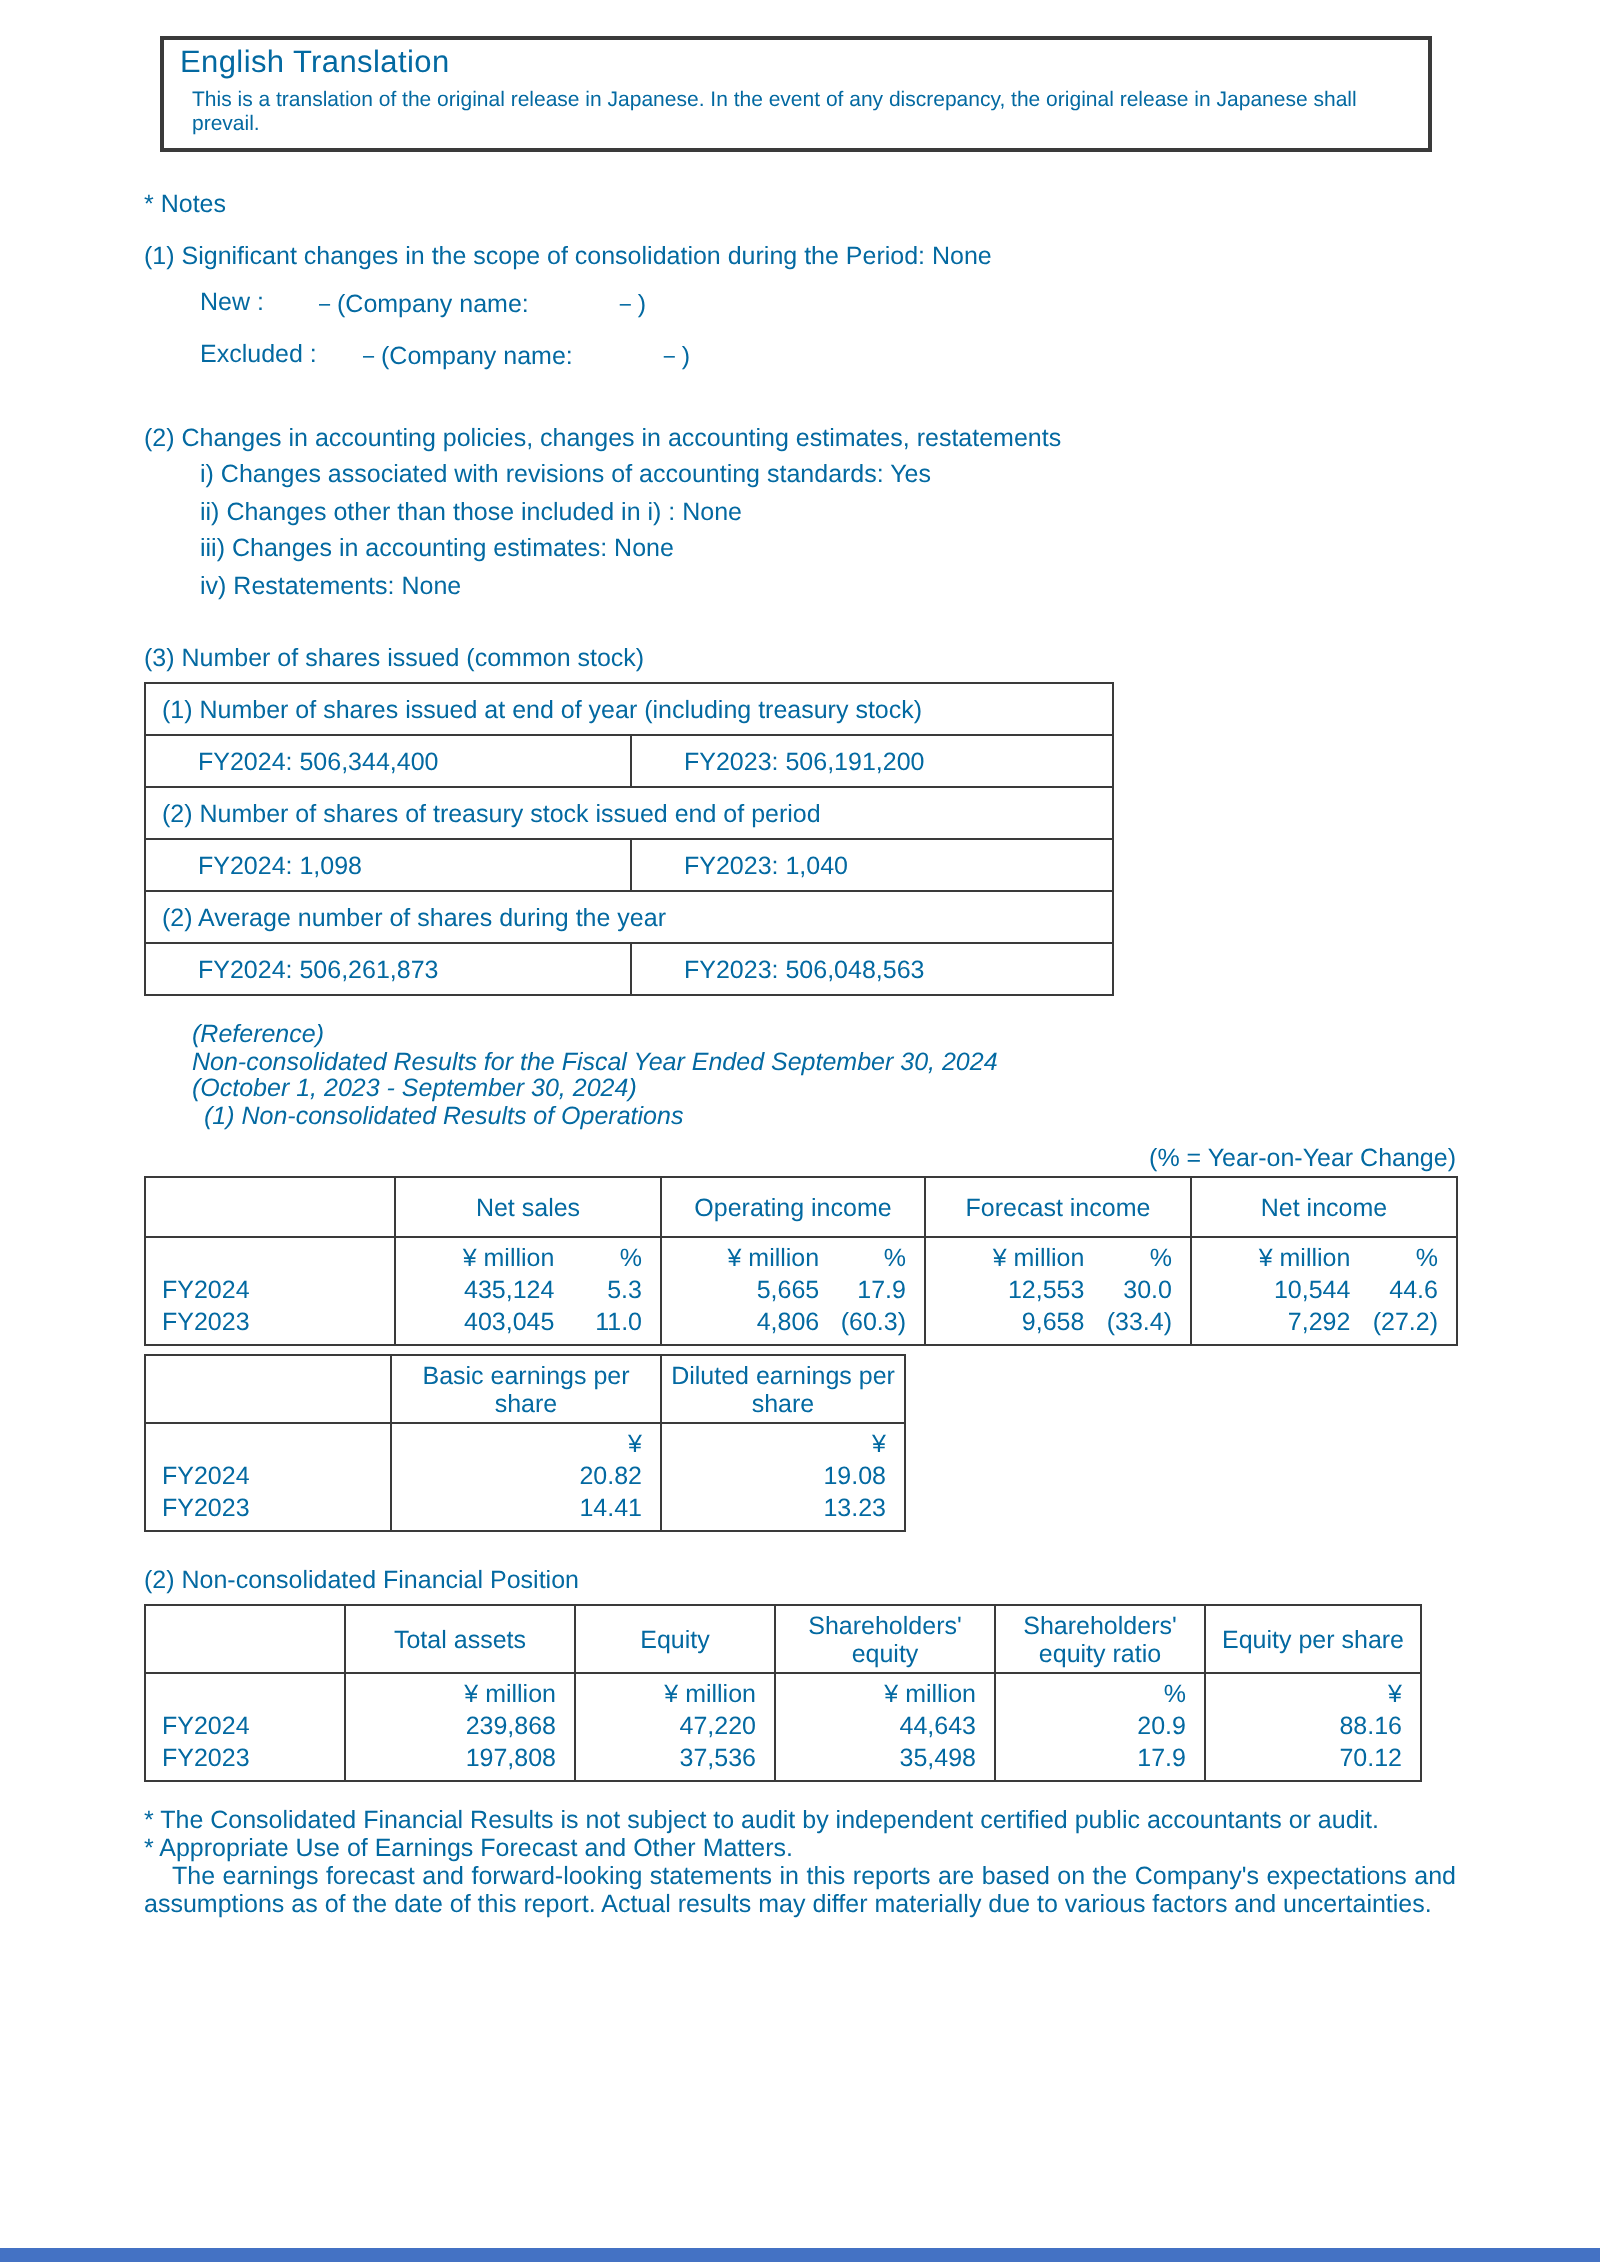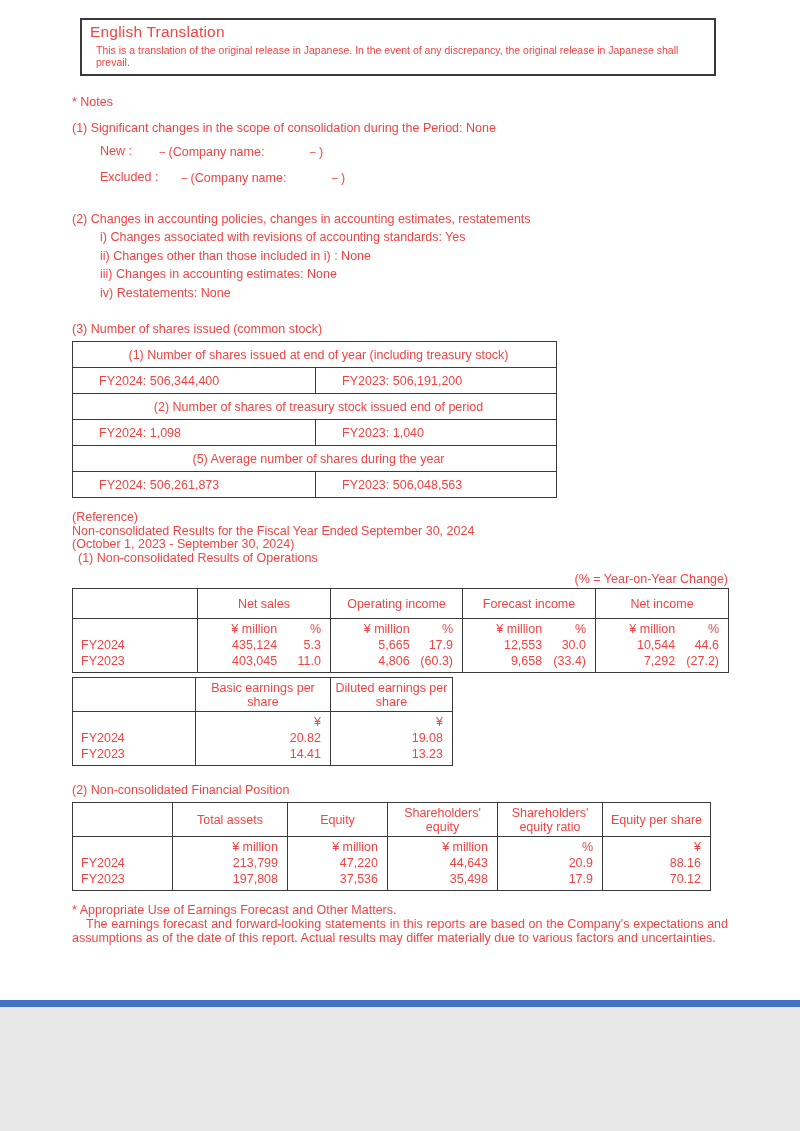--- a/index.html
+++ b/index.html
@@ -1,19 +1,19 @@
 <!DOCTYPE html>
 <html><head>
 <meta charset="utf-8">
 <style>
   * { margin:0; padding:0; box-sizing:border-box; }
   html,body { background:#e8e8e8; }
   .page {
-    position:relative; width:800px; height:1007px; margin:0 auto;
-    background:#ffffff; color:#ef4444;
+    position:relative; width:800px; height:1131px; margin:0 auto;
+    background:#ffffff; color:#0369a1;
     font-family:"Liberation Sans","DejaVu Sans",sans-serif;
     font-size:12.5px; overflow:hidden;
   }
   .hbox {
     margin:18px 84px 0 80px;
     border:2px solid #3a3a3a;
     padding:3px 8px 6px 8px;
   }
   .hbox .htitle { font-size:15.5px; letter-spacing:0.2px; }
   .hbox .hsub { font-size:10.5px; margin:3px 0 0 6px; }
@@ -29,24 +29,24 @@
   .acct-head { margin:25px 15px 0 72px; }
   .acct-item { margin:5px 0 0 100px; line-height:13.5px; }
   .acct-item:first-of-type { margin-top:8px; }
 
   .shares-head { margin:22px 0 0 72px; }
   table { border-collapse:collapse; table-layout:fixed; }
   td,th { border:1px solid #3a3a3a; font-weight:normal; font-size:12.5px; }
 
   .shares-t { margin:5px 0 0 72px; width:484px; }
   .shares-t td { height:26px; vertical-align:middle; }
-  .shares-t .full { padding-left:8px;text-align:center; }
+  .shares-t .full { padding-left:8px; }
   .shares-t .half { padding-left:26px; }
 
-  .ref-block { margin:13px 0 0 72px; line-height:13.6px; }
+  .ref-block { margin:13px 0 0 96px; line-height:13.6px;font-style:italic; }
   .ref-indent { padding-left:6px; }
   .yoy { margin:7px 72px 0 0; text-align:right; }
 
   .fin-t { margin:2px 0 0 72px; }
   .fin-t th { text-align:center; vertical-align:middle; padding:2px 2px; line-height:14px; }
   .fin-t td.body { vertical-align:top; padding:2px 0 3px 0; }
   .fin-t .bl { height:16px; line-height:16px; display:flex; }
   .fin-t .lbl-cell .bl { padding-left:8px; }
   .fin-t .v { flex:0 0 60%; text-align:right; }
   .fin-t .p { flex:1 1 auto; text-align:right; padding-right:9px; }
@@ -109,21 +109,21 @@
       <td class="half">FY2023: 506,191,200</td>
     </tr>
     <tr>
           <td class="full" colspan="2">(2) Number of shares of treasury stock issued end of period</td>
         </tr>
     <tr>
       <td class="half">FY2024: 1,098</td>
       <td class="half">FY2023: 1,040</td>
     </tr>
     <tr>
-          <td class="full" colspan="2">(5) Average number of shares during the year</td>
+          <td class="full" colspan="2">(2) Average number of shares during the year</td>
         </tr>
     <tr>
       <td class="half">FY2024: 506,261,873</td>
       <td class="half">FY2023: 506,048,563</td>
     </tr>
   </tbody>
     </table>
 
   <div class="ref-block">
     <div class="ln">(Reference)</div>
@@ -282,21 +282,21 @@
       <td class="body lbl-cell">
         <div class="bl"></div>
         <div class="bl">FY2024</div>
         <div class="bl">FY2023</div>
       </td>
       <td class="body">
         <div class="bl">
               <span class="r">¥ million</span>
             </div>
         <div class="bl">
-              <span class="r">213,799</span>
+              <span class="r">239,868</span>
             </div>
         <div class="bl">
               <span class="r">197,808</span>
             </div>
       </td>
       <td class="body">
         <div class="bl">
               <span class="r">¥ million</span>
             </div>
         <div class="bl">
@@ -337,18 +337,19 @@
             </div>
         <div class="bl">
               <span class="r">70.12</span>
             </div>
       </td>
     </tr>
   </tbody>
     </table>
 
   <div class="foot">
+    <div class="ln">* The Consolidated Financial Results is not subject to audit by independent certified public accountants or audit.</div>
     <div class="ln">* Appropriate Use of Earnings Forecast and Other Matters.</div>
     <div class="fpara">The earnings forecast and forward-looking statements in this reports are based on the Company's expectations and assumptions as of the date of this report. Actual results may differ materially due to various factors and uncertainties.</div>
   </div>
 
   <div class="bluebar" style="background: rgb(68, 114, 196);"></div>
 </div>
 
 </body></html>

